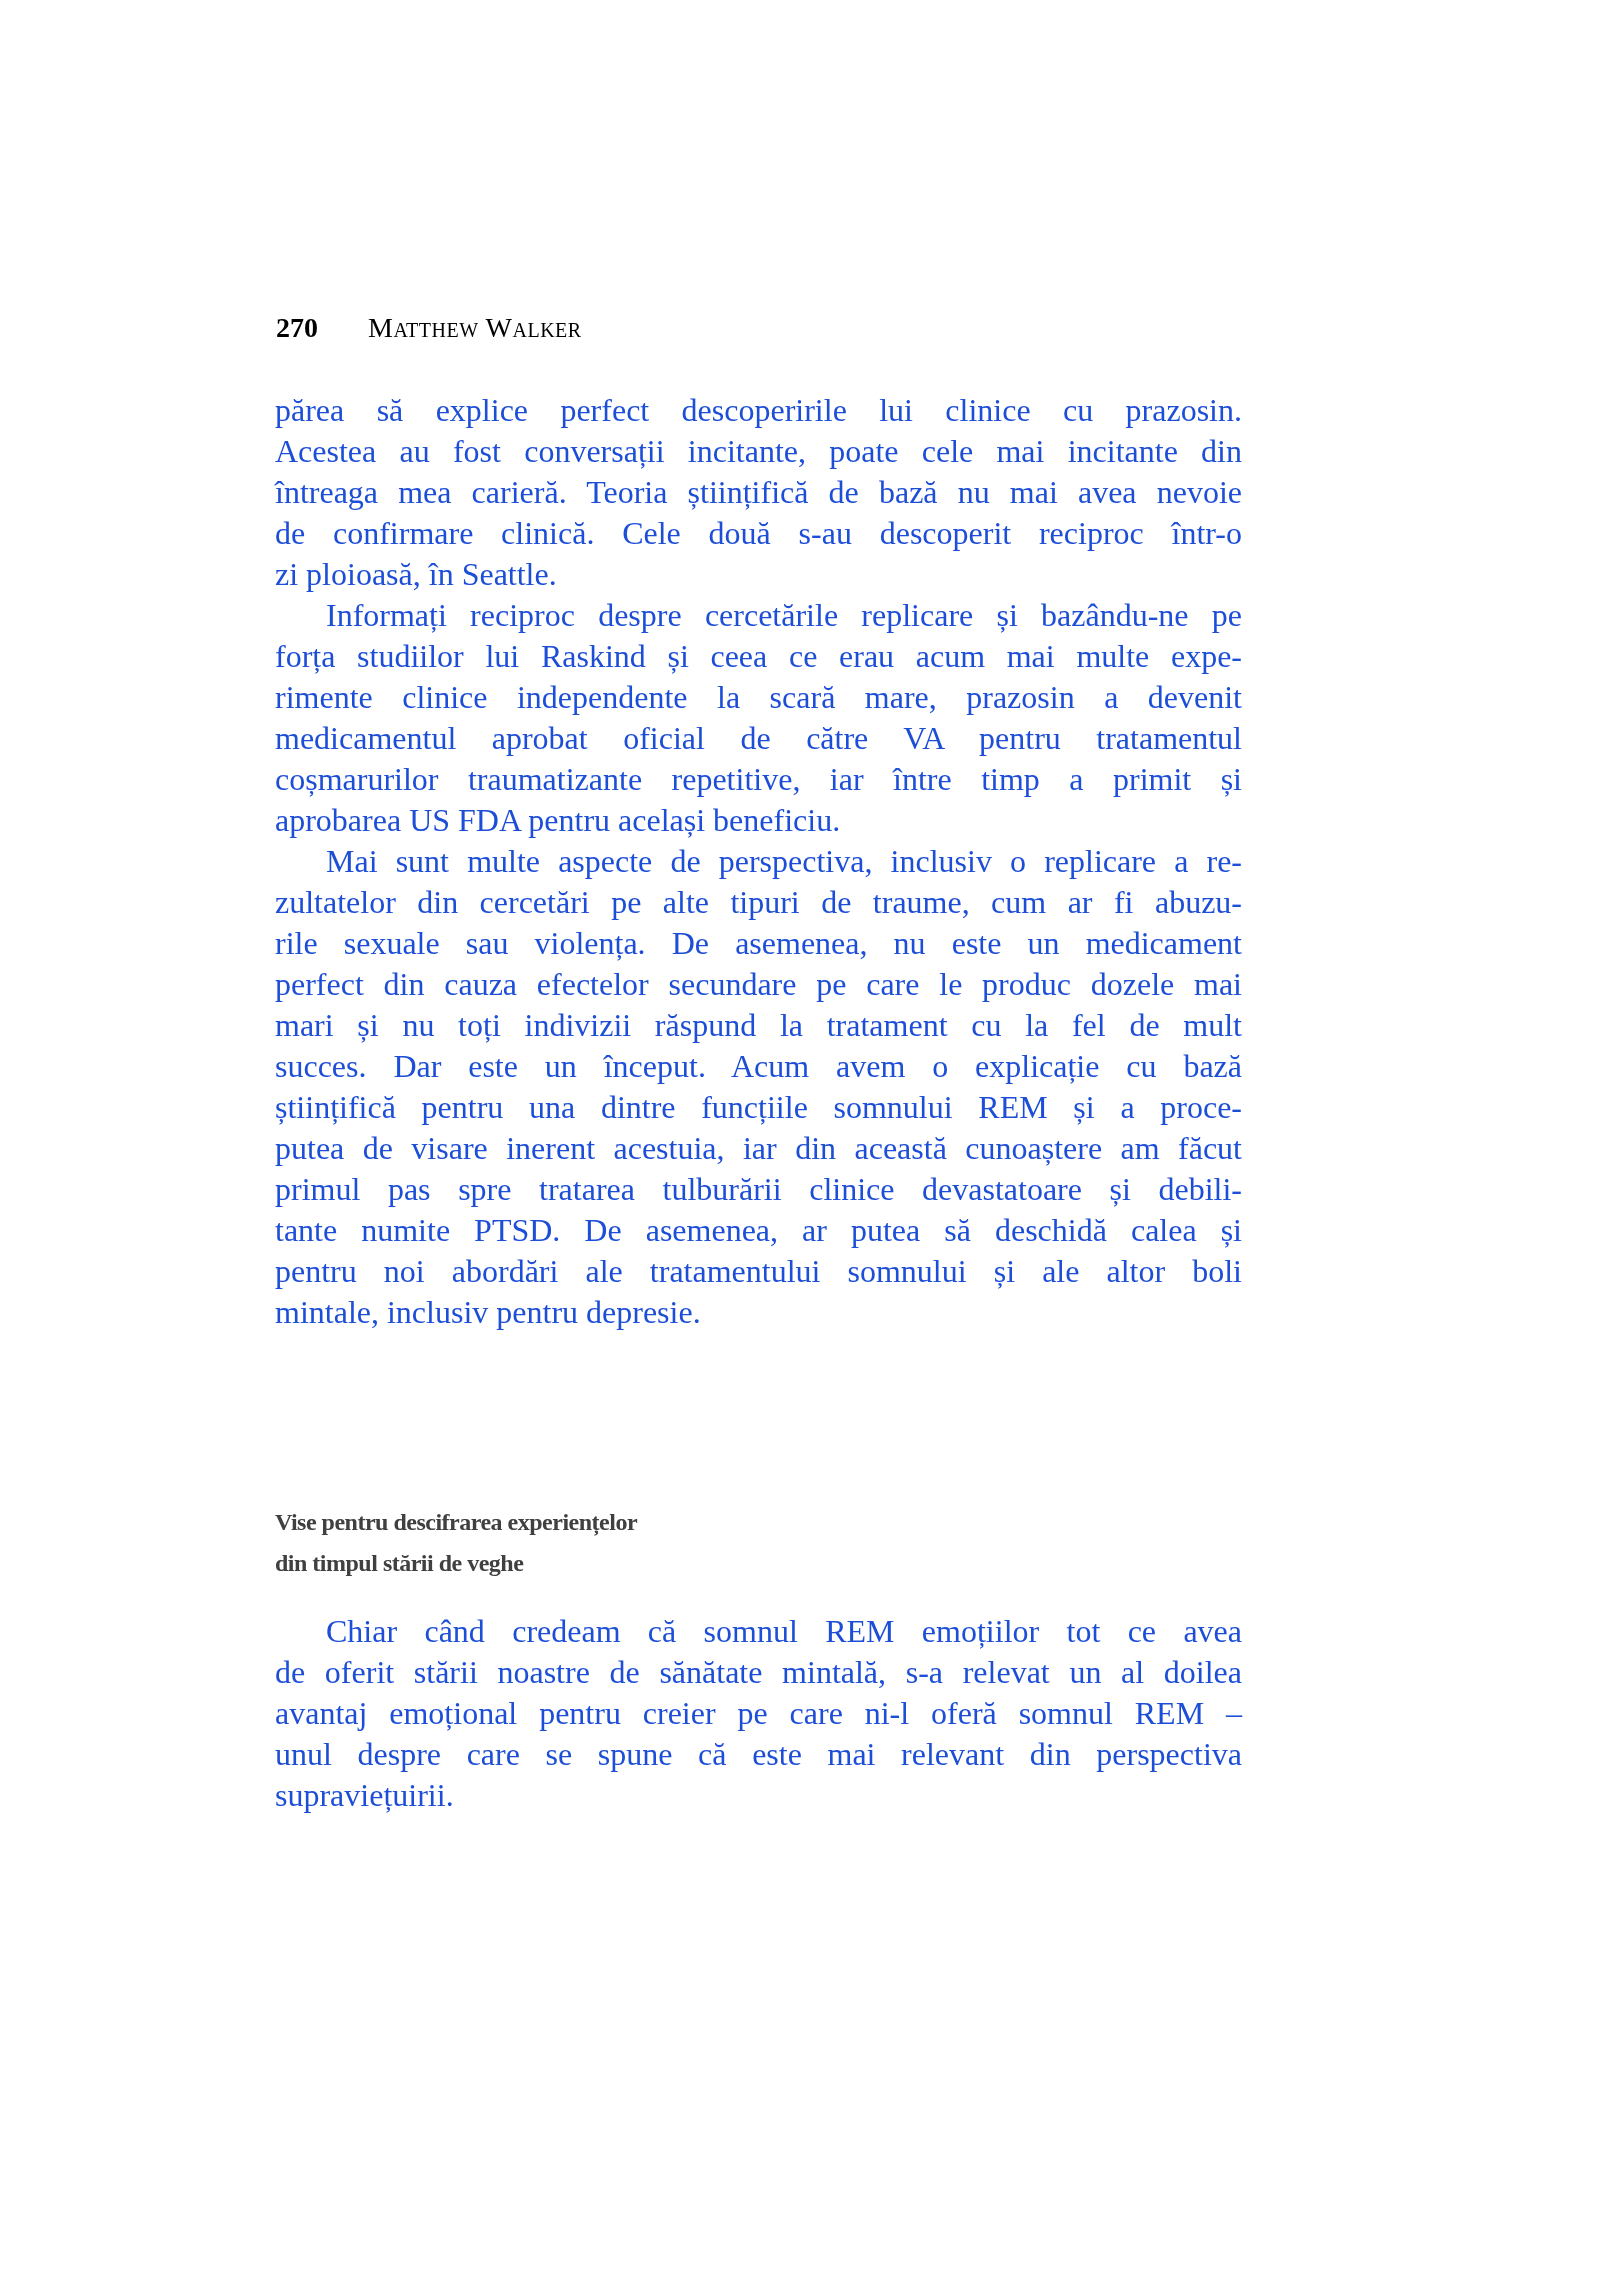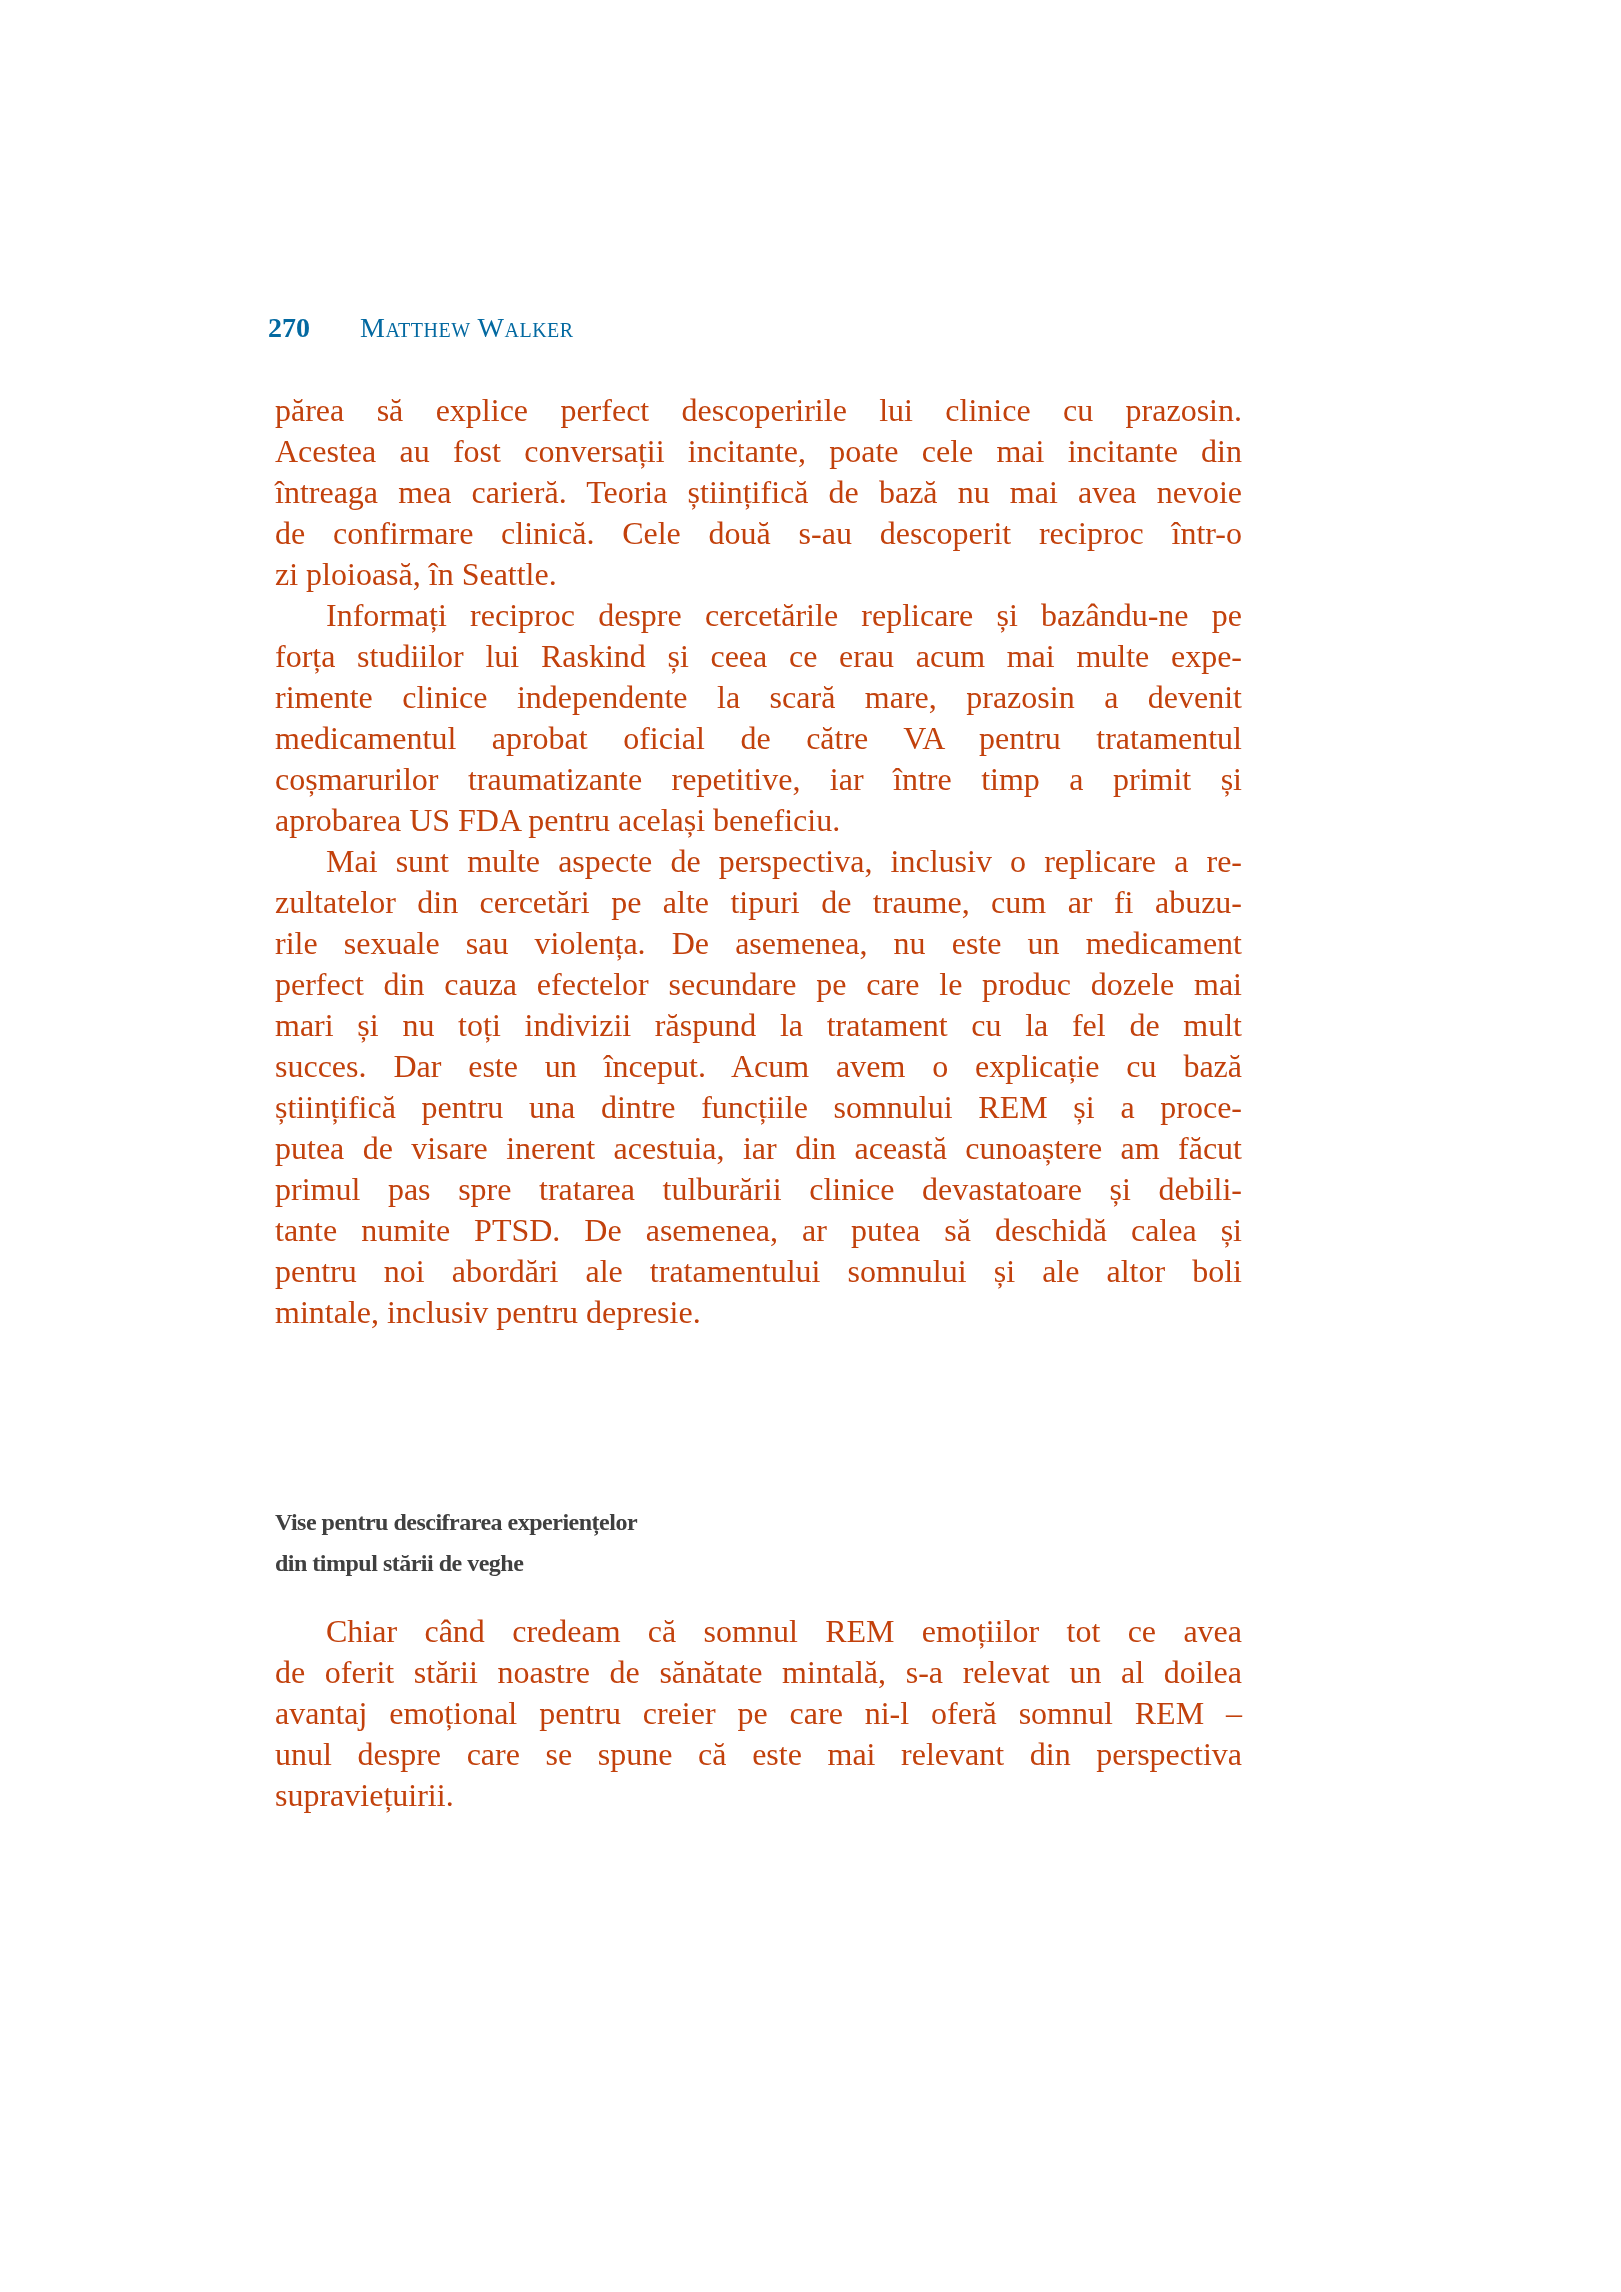--- a/index.html
+++ b/index.html
@@ -1,21 +1,21 @@
 <!DOCTYPE html>
 <html><head>
 <meta charset="utf-8">
 <style>
   html, body { margin: 0; padding: 0; background: #ffffff; }
   body { width: 1621px; height: 2293px; position: relative; overflow: hidden; }
   .page { position: absolute; left: 0; top: 0; width: 1621px; height: 2293px; background: #fff; color: #111; }
-  .running-head { position: absolute; top: 312px; left: 268px; font-family: "Liberation Serif", serif; font-size: 28px; color: #0369a1; white-space: nowrap; }
+  .running-head { position: absolute; top: 312px; left: 276px; font-family: "Liberation Serif", serif; font-size: 28px; color: #000000; white-space: nowrap; }
   .running-head .pnum { font-weight: bold; display: inline-block; width: 92px; }
   .running-head .author { font-variant: small-caps; letter-spacing: 0.5px; }
-  .body-text { position: absolute; left: 275px; width: 967px; font-family: "Liberation Serif", serif; font-size: 32px; color: #c2410c; }
+  .body-text { position: absolute; left: 275px; width: 967px; font-family: "Liberation Serif", serif; font-size: 32px; color: #1d4ed8; }
   .line { display: block; height: 41px; line-height: 41px; white-space: nowrap; text-align: justify; text-align-last: justify; }
   .line.last { text-align-last: left; }
   .line.indent { padding-left: 51px; }
   .heading { position: absolute; left: 275px; top: 1502px; font-family: "Liberation Serif", serif; font-weight: bold; font-size: 24px; color: #404040; letter-spacing: -0.5px; }
   .heading .line { text-align: left; text-align-last: left; height: 41px; line-height: 41px; }
 </style>
 </head>
 <body>
 
 <div class="page">

